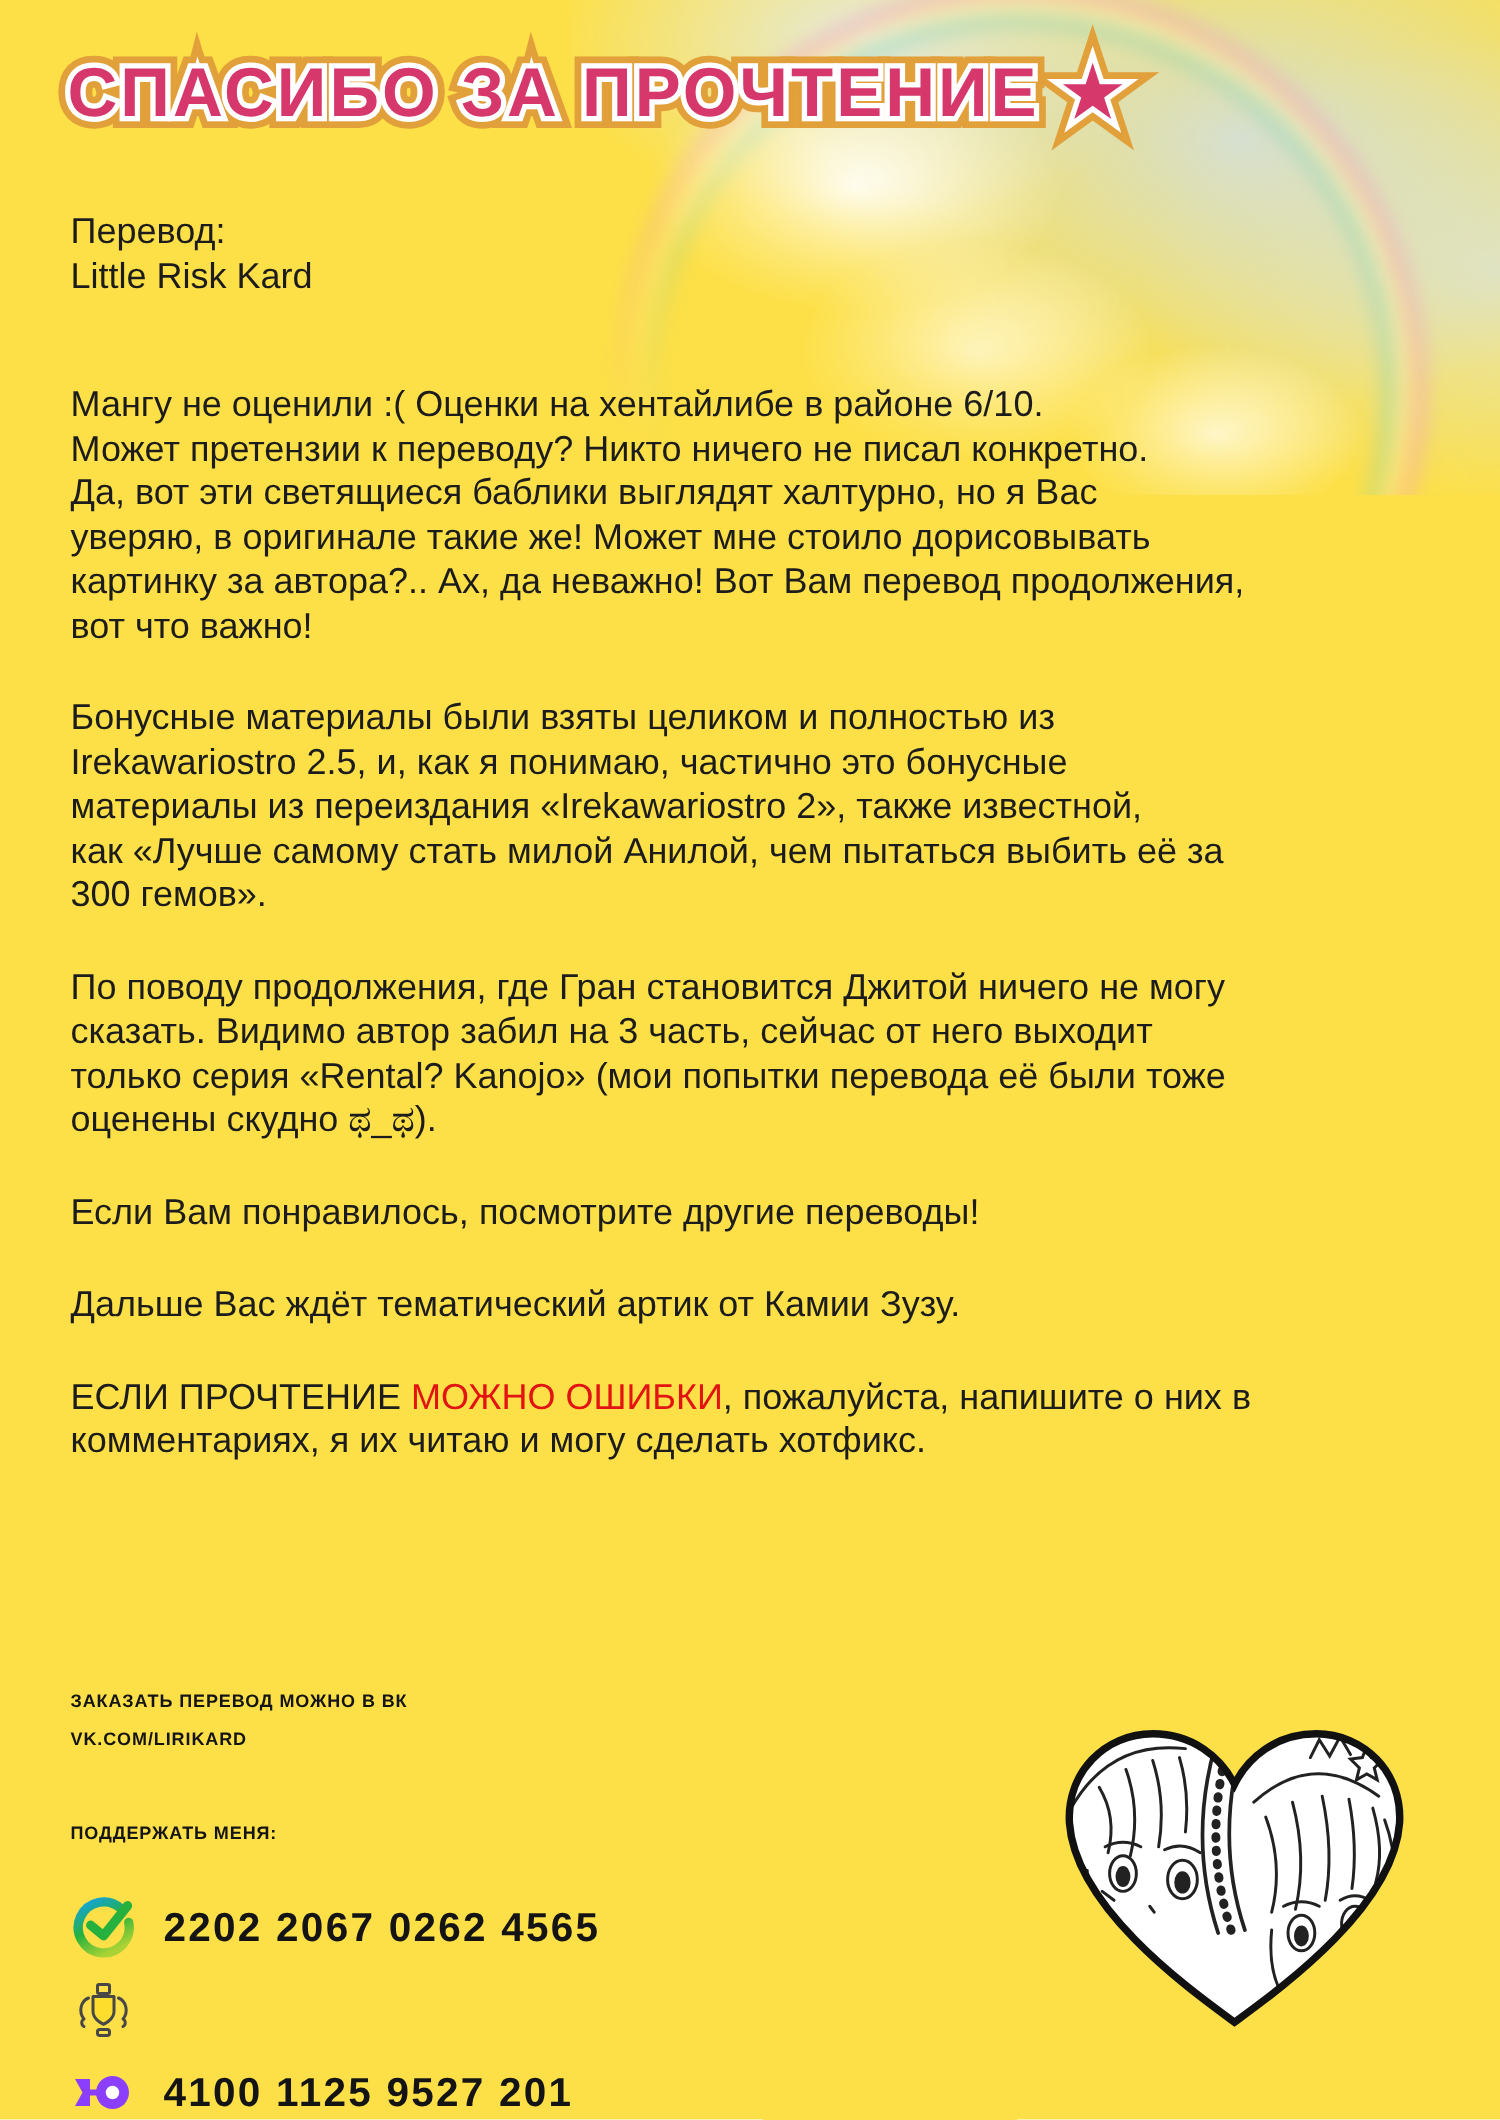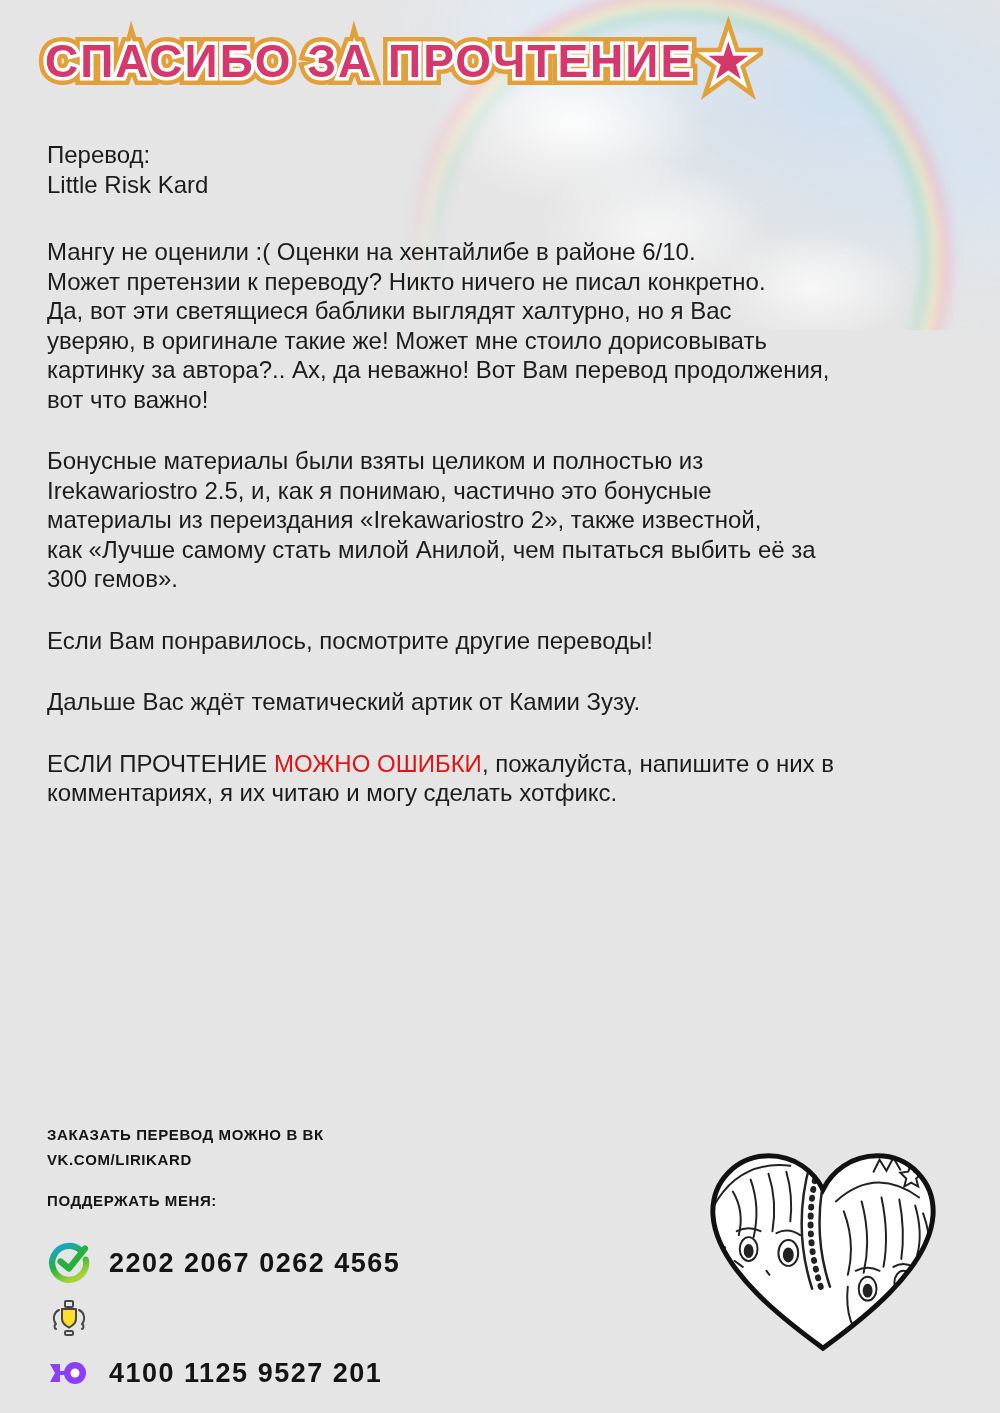--- a/index.html
+++ b/index.html
@@ -1,19 +1,19 @@
 <!DOCTYPE html>
 <html><head>
 <meta charset="utf-8">
 <style>
   html,body { margin:0; padding:0; background:#ffffff; }
   .page {
     position:relative;
     width:1000px; height:1413px;
-    background:#e5e5e5;
+    background:#fde047;
     overflow:hidden;
     font-family:"Liberation Sans", sans-serif;
     color:#1c1c1c;
   }
 
   
   .sky {
     position:absolute; top:0; right:0; width:620px; height:330px;
     pointer-events:none;
     background:
@@ -61,30 +61,30 @@
     color:#ffffff;
     -webkit-text-stroke:7px #ffffff;
   }
 
   
   .body-text {
     position:absolute; left:47px; top:140px; width:920px; z-index:1;
     font-size:24px; line-height:29.5px;
   }
   .body-text p { margin:0 0 32px 0; white-space:pre-line; }
-  .body-text p.credits { margin-bottom:38px; }
+  .body-text p.credits { margin-bottom:56px; }
   .red { color:#e31313; }
 
   
   .footer { position:absolute; left:47px; top:1122px; z-index:1; }
   .footer-line {
-    font-size:15px; font-weight:bold; letter-spacing:0.6px; line-height:25px;
+    font-size:12px; font-weight:bold; letter-spacing:0.6px; line-height:25px;
     color:#141414;
   }
-  .support-label { margin-top:16px; }
+  .support-label { margin-top:38px; }
   .payments { margin-top:28px; display:flex; flex-direction:column; gap:11px; }
   .pay-row { display:flex; align-items:center; gap:18px; height:44px; }
   .pay-icon { width:44px; height:44px; flex:0 0 44px; }
   .pay-number {
     font-size:27px; font-weight:bold; letter-spacing:1.5px; color:#141414;
     font-family:"Liberation Sans", sans-serif;
   }
 
   
   .heart-art { position:absolute; left:698px; top:1138px; width:250px; height:228px; z-index:1; }
@@ -112,20 +112,24 @@
 Может претензии к переводу? Никто ничего не писал конкретно.
 Да, вот эти светящиеся баблики выглядят халтурно, но я Вас
 уверяю, в оригинале такие же! Может мне стоило дорисовывать
 картинку за автора?.. Ах, да неважно! Вот Вам перевод продолжения,
 вот что важно!</p>
     <p>Бонусные материалы были взяты целиком и полностью из
 Irekawariostro 2.5, и, как я понимаю, частично это бонусные
 материалы из переиздания «Irekawariostro 2», также известной,
 как «Лучше самому стать милой Анилой, чем пытаться выбить её за
 300 гемов».</p>
+    <p>По поводу продолжения, где Гран становится Джитой ничего не могу
+сказать. Видимо автор забил на 3 часть, сейчас от него выходит
+только серия «Rental? Kanojo» (мои попытки перевода её были тоже
+оценены скудно ಥ_ಥ).</p>
     <p>Если Вам понравилось, посмотрите другие переводы!</p>
     <p>Дальше Вас ждёт тематический артик от Камии Зузу.</p>
     <p><span>ЕСЛИ ПРОЧТЕНИЕ </span><span class="red">МОЖНО ОШИБКИ</span><span>, пожалуйста, напишите о них в
 комментариях, я их читаю и могу сделать хотфикс.</span></p>
   </div>
 
   <div class="footer">
     <div class="footer-line">ЗАКАЗАТЬ ПЕРЕВОД МОЖНО В ВК</div>
     <div class="footer-line">VK.COM/LIRIKARD</div>
     <div class="footer-line support-label">ПОДДЕРЖАТЬ МЕНЯ:</div>

